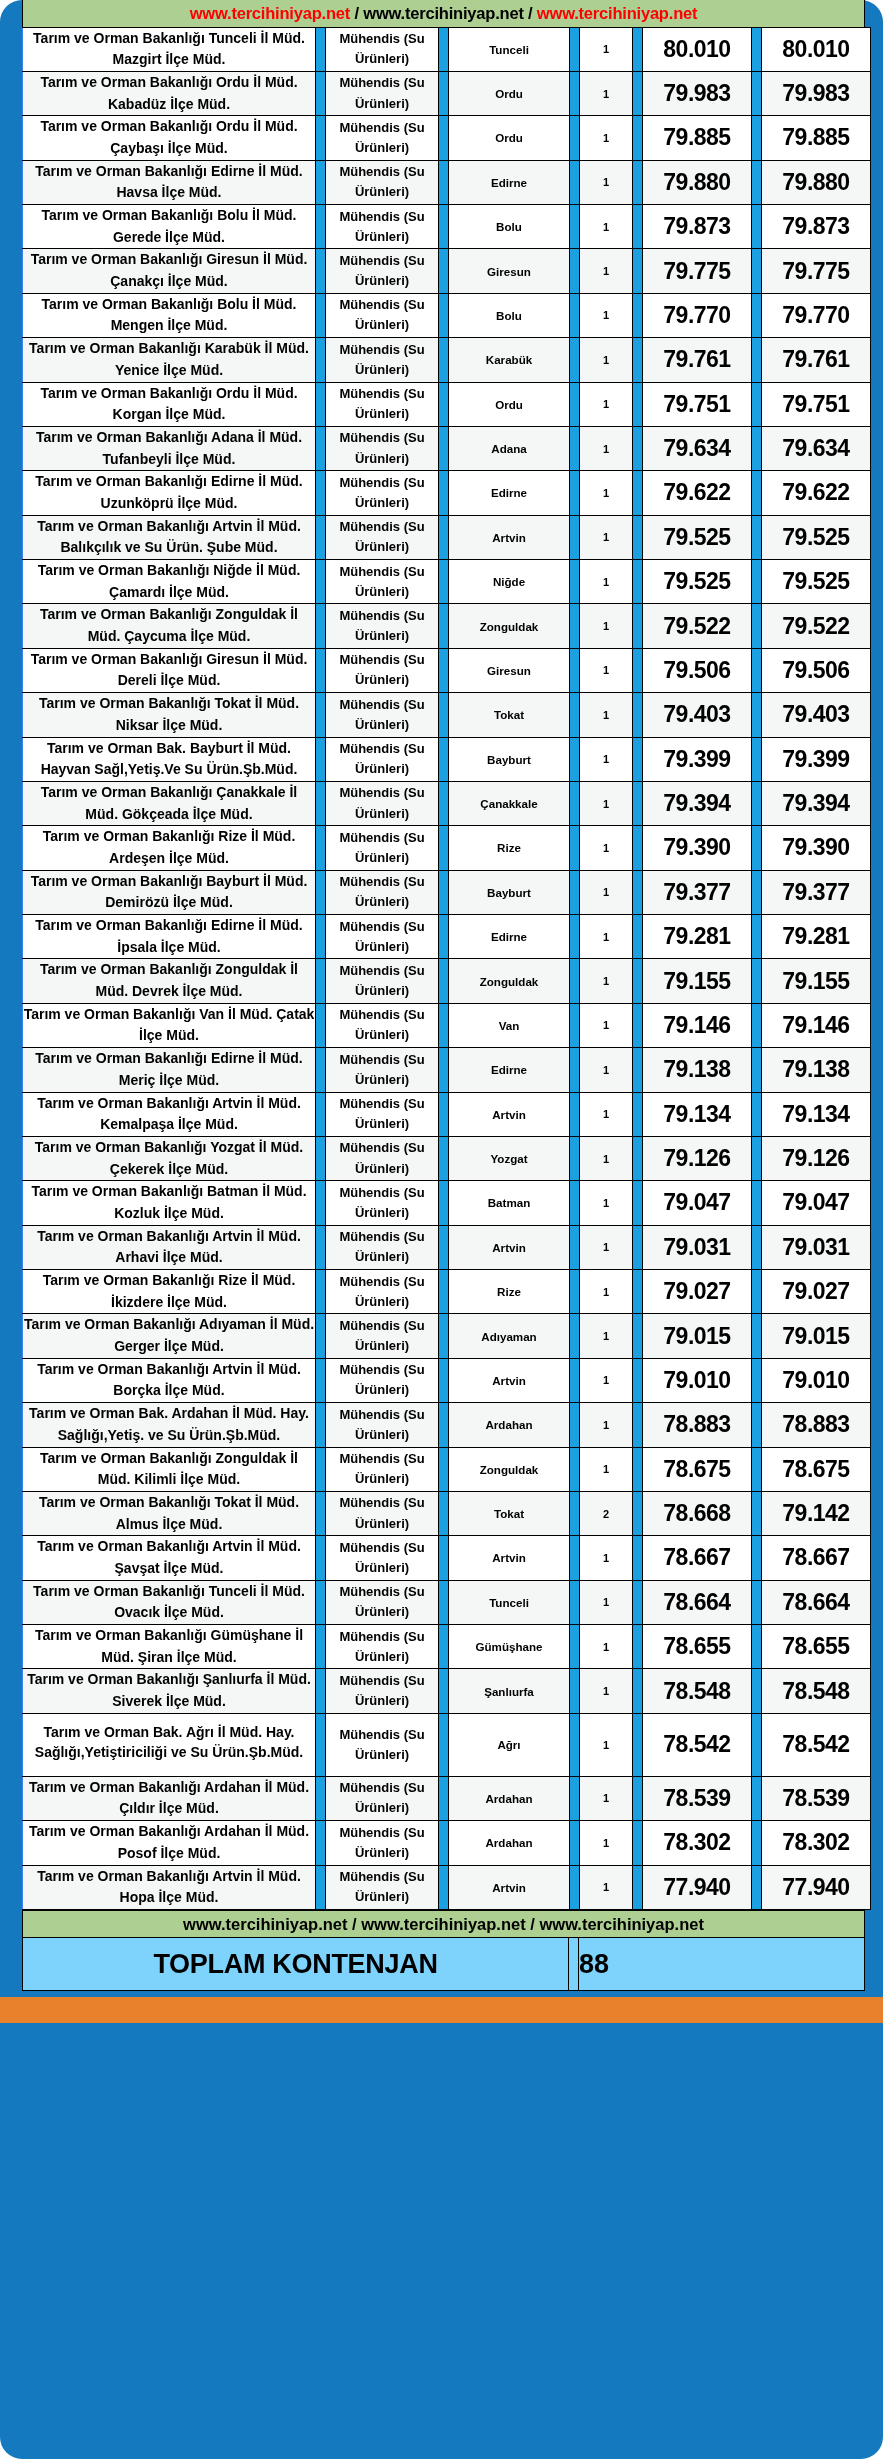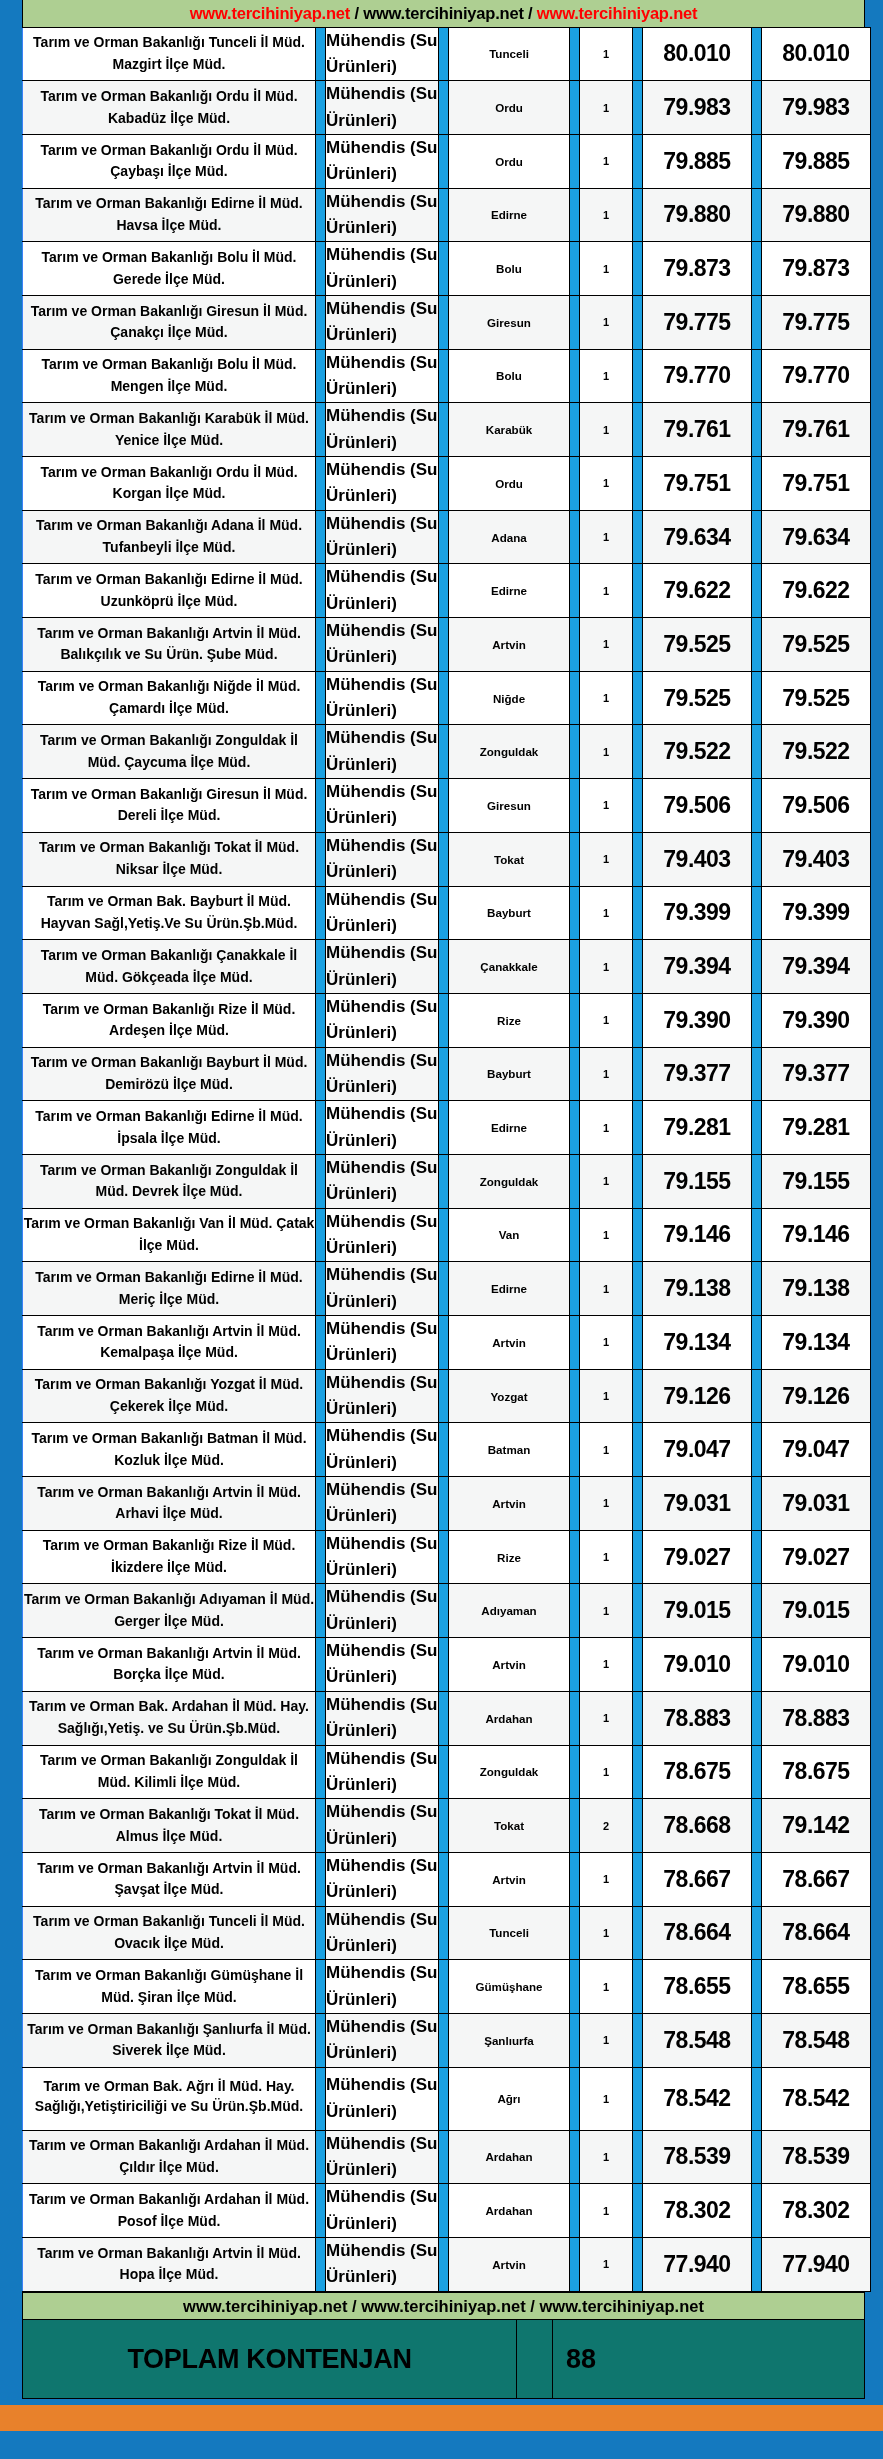--- a/index.html
+++ b/index.html
@@ -9,20 +9,21 @@
     font-family:"Liberation Sans", sans-serif;
     -webkit-font-smoothing:antialiased;
   }
   #page{
     position:relative;
     width:883px;
     min-height:2459px;
     background:#1479bf;
     box-sizing:border-box;
     padding:0 0 0 0;
+    border-radius:22px;
   }
   
   .frame{
     position:relative;
     margin:0 18px 0 22px;
     background:#ffffff;
   }
   .banner{
     background:#aecf92;
     text-align:center;
@@ -66,21 +67,22 @@
   }
   td.sep-thin{
     width:9px;
     background:#1ba1e2;
     border-left:1px solid #000;
     border-right:1px solid #000;
     padding:0;
   }
   td.c-unvan{
     width:112px;
-    font-size:17px;
+    text-align:center;
+    font-size:13px;
     font-weight:bold;
     line-height:1.55;
     color:#000000;
     padding:2px 3px;
   }
   td.c-il{
     width:120px;
     text-align:center;
     font-size:11.6px;
     font-weight:bold;
@@ -135,23 +137,23 @@
     border-right:1px solid #000;
     border-top:1px solid #000;
   }
   table.total{
     border-collapse:collapse;
     width:100%;
     table-layout:fixed;
   }
   table.total td{
     border:1px solid #000000;
-    padding:13px;
+    padding:0;
     height:52px;
-    background:#0f766e;
+    background:#7dd3fc;
   }
   td.total-label{
     text-align:center;
     font-size:27px;
     font-weight:bold;
     letter-spacing:-0.3px;
     color:#000000;
   }
   td.total-sep{
     width:9px;

